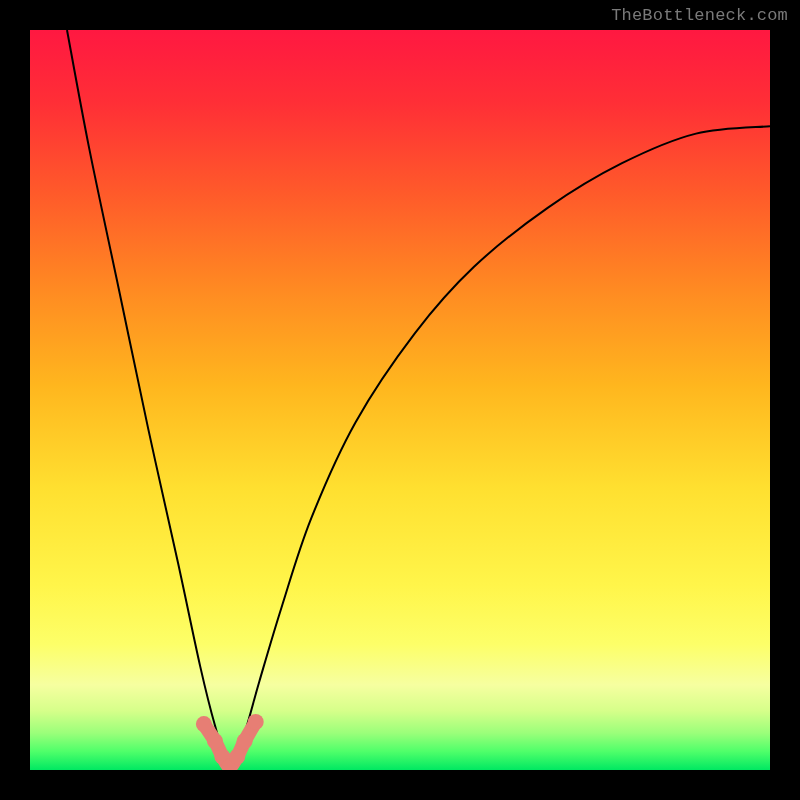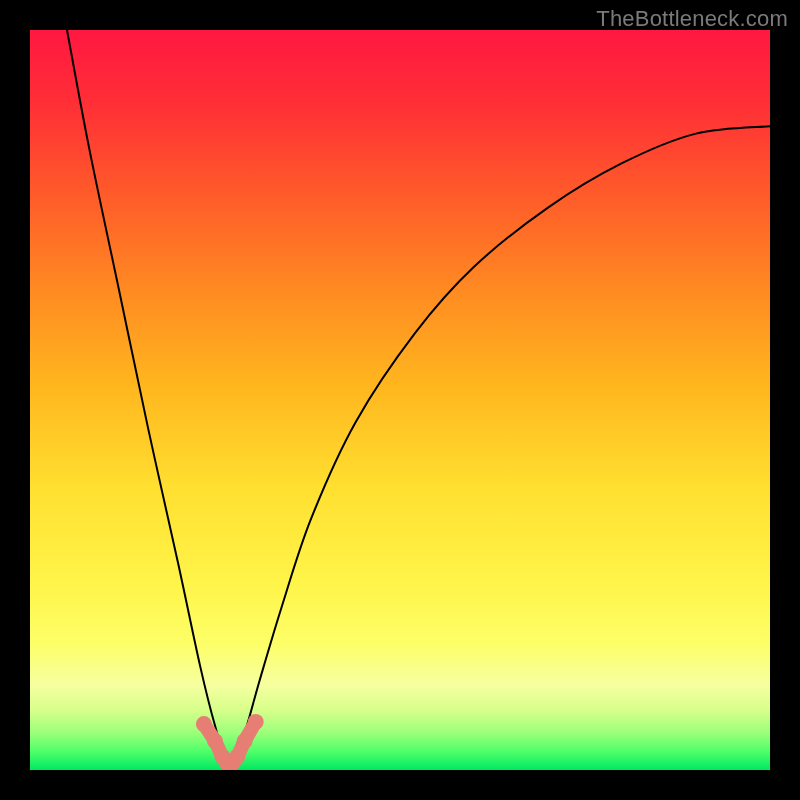--- a/index.html
+++ b/index.html
@@ -12,22 +12,22 @@
   }
   .container {
     position: relative;
     width: 800px;
     height: 800px;
   }
   .watermark {
     position: absolute;
     top: 6px;
     right: 12px;
-    font-family: Liberation Sans, sans-serif;
-    font-size: 22px;
+    font-family: Liberation Mono, monospace;
+    font-size: 17px;
     color: #7a7a7a;
     z-index: 10;
     letter-spacing: 0.2px;
   }
   .plot {
     position: absolute;
     left: 30px;
     top: 30px;
     width: 740px;
     height: 740px;

